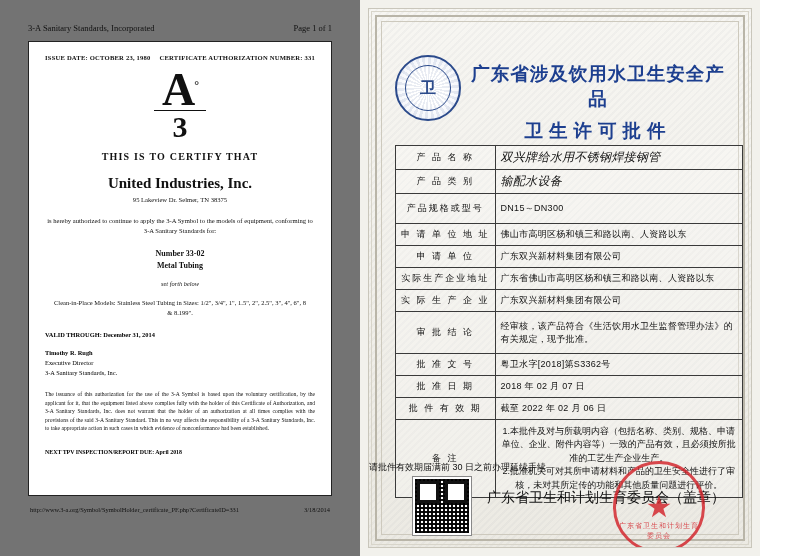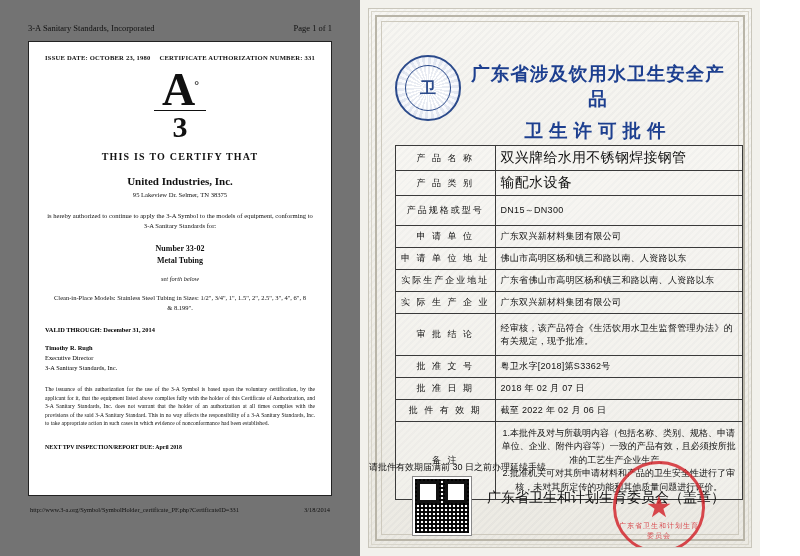--- a/index.html
+++ b/index.html
@@ -52,21 +52,21 @@
   }
   .logo-3 {
     font-family: "Liberation Serif", serif;
     font-size: 30px; font-weight: bold; line-height: 1; color: #111;
   }
   .cert-center { text-align: center; color: #111; }
   .certify-line {
     font-size: 10px; letter-spacing: 1.2px; margin-top: 9px; font-weight: bold;
   }
   .company {
-    font-size: 11px; margin-top: 13px; font-weight: bold;
+    font-size: 15px; margin-top: 13px; font-weight: bold;
   }
   .company-addr {
     font-size: 6.6px; margin-top: 4px;
   }
   .auth-text {
     font-size: 6.6px; margin-top: 13px; line-height: 1.5;
   }
   .number-line {
     font-size: 8px; margin-top: 12px; font-weight: bold; line-height: 1.45;
   }
@@ -160,21 +160,21 @@
     padding: 3px 5px;
     font-size: 9px;
     color: #111;
     vertical-align: middle;
   }
   td.label {
     width: 86px; text-align: center; letter-spacing: 2px;
     font-size: 9.3px; white-space: nowrap;
   }
   td.value { font-size: 9px; letter-spacing: .3px; }
-  td.value.big { font-size: 14px; }
+  td.value.big { font-size: 12px; font-style: italic; }
   td.remark { font-size: 8px; line-height: 1.5; text-align: center; padding: 4px 5px; }
   .row-h26 td { height: 22px; }
   .row-h34 td { height: 30px; }
   .row-h46 td { height: 42px; }
 
   .r-note {
     position: absolute; left: 0; right: 0; top: 452px;
     text-align: left; font-size: 9px; color: #111;
     font-family: "Liberation Sans", sans-serif;
   }
@@ -296,26 +296,26 @@
           </tr>
           <tr class="row-h26">
             <td class="label">产 品 类 别</td>
             <td class="value big">输配水设备</td>
           </tr>
           <tr class="row-h34">
             <td class="label">产品规格或型号</td>
             <td class="value">DN15～DN300</td>
           </tr>
           <tr class="row-h26">
+            <td class="label">申 请 单 位 地 址</td>
+            <td class="value">佛山市高明区杨和镇三和路以南、人资路以东</td>
+          </tr>
+          <tr class="row-h26">
             <td class="label">申 请 单 位</td>
             <td class="value">广东双兴新材料集团有限公司</td>
-          </tr>
-          <tr class="row-h26">
-            <td class="label">申 请 单 位 地 址</td>
-            <td class="value">佛山市高明区杨和镇三和路以南、人资路以东</td>
           </tr>
           <tr class="row-h26">
             <td class="label">实际生产企业地址</td>
             <td class="value">广东省佛山市高明区杨和镇三和路以南、人资路以东</td>
           </tr>
           <tr class="row-h26">
             <td class="label">实 际 生 产 企 业</td>
             <td class="value">广东双兴新材料集团有限公司</td>
           </tr>
           <tr class="row-h46">

